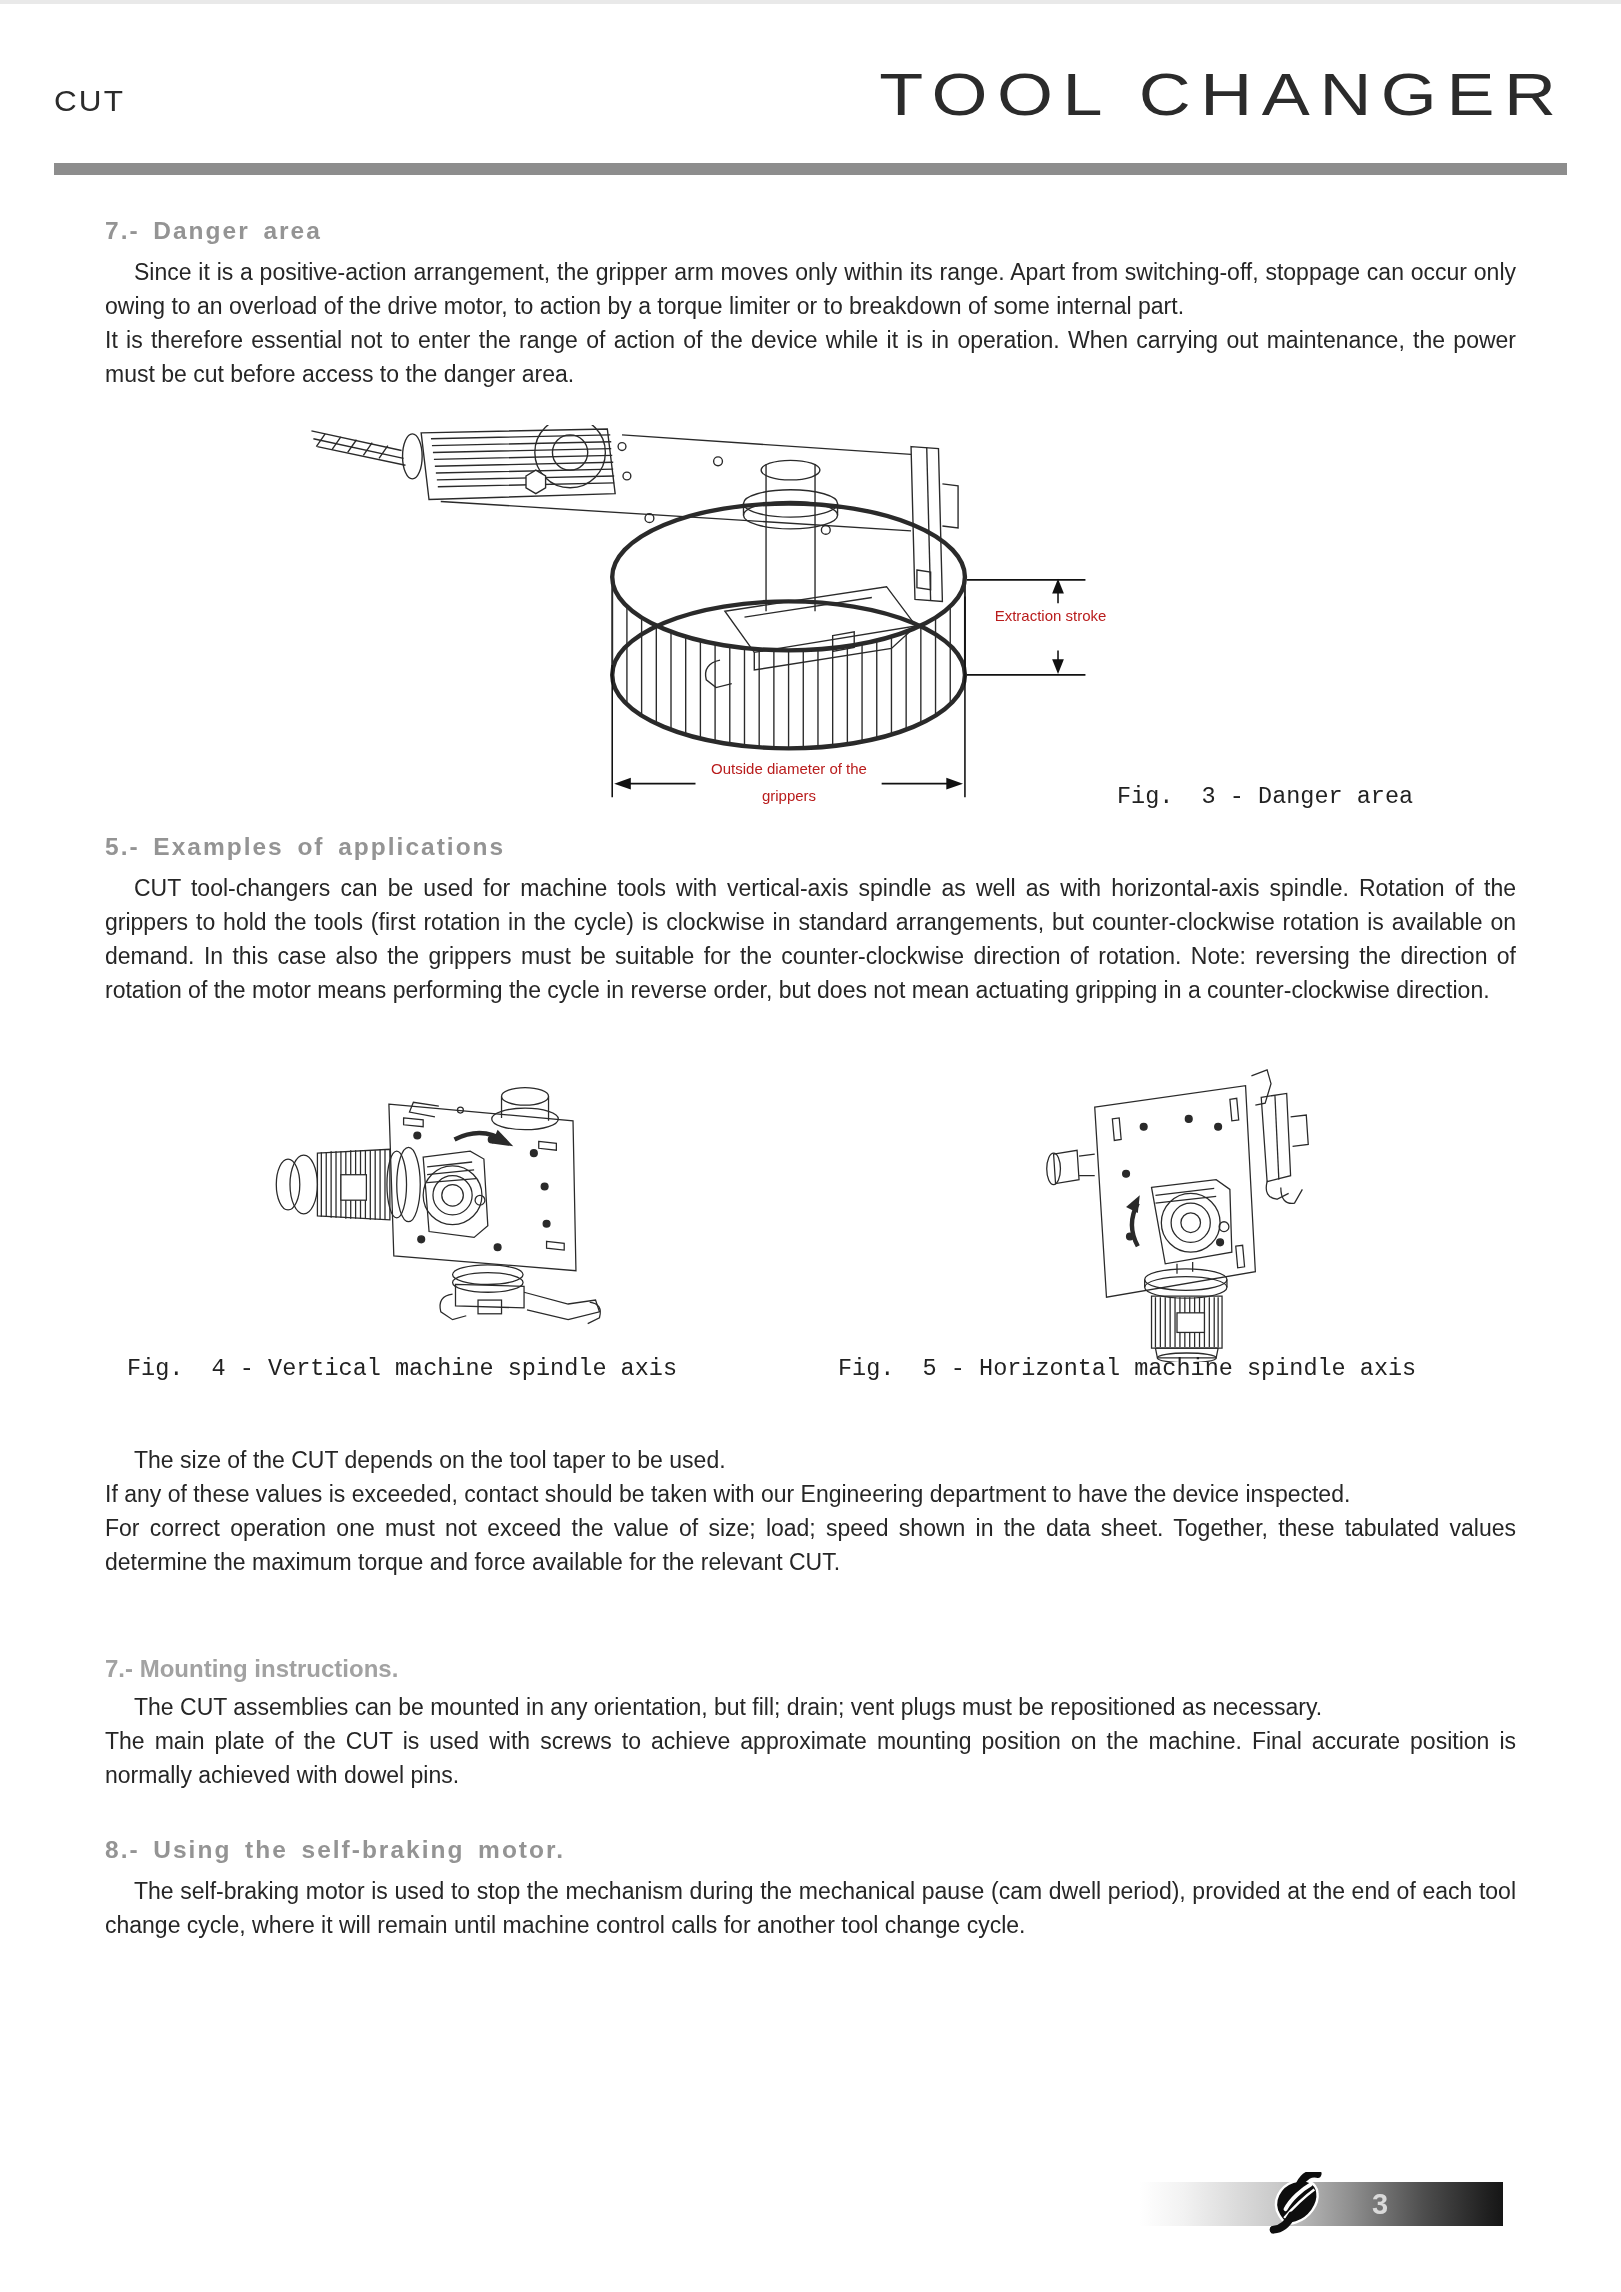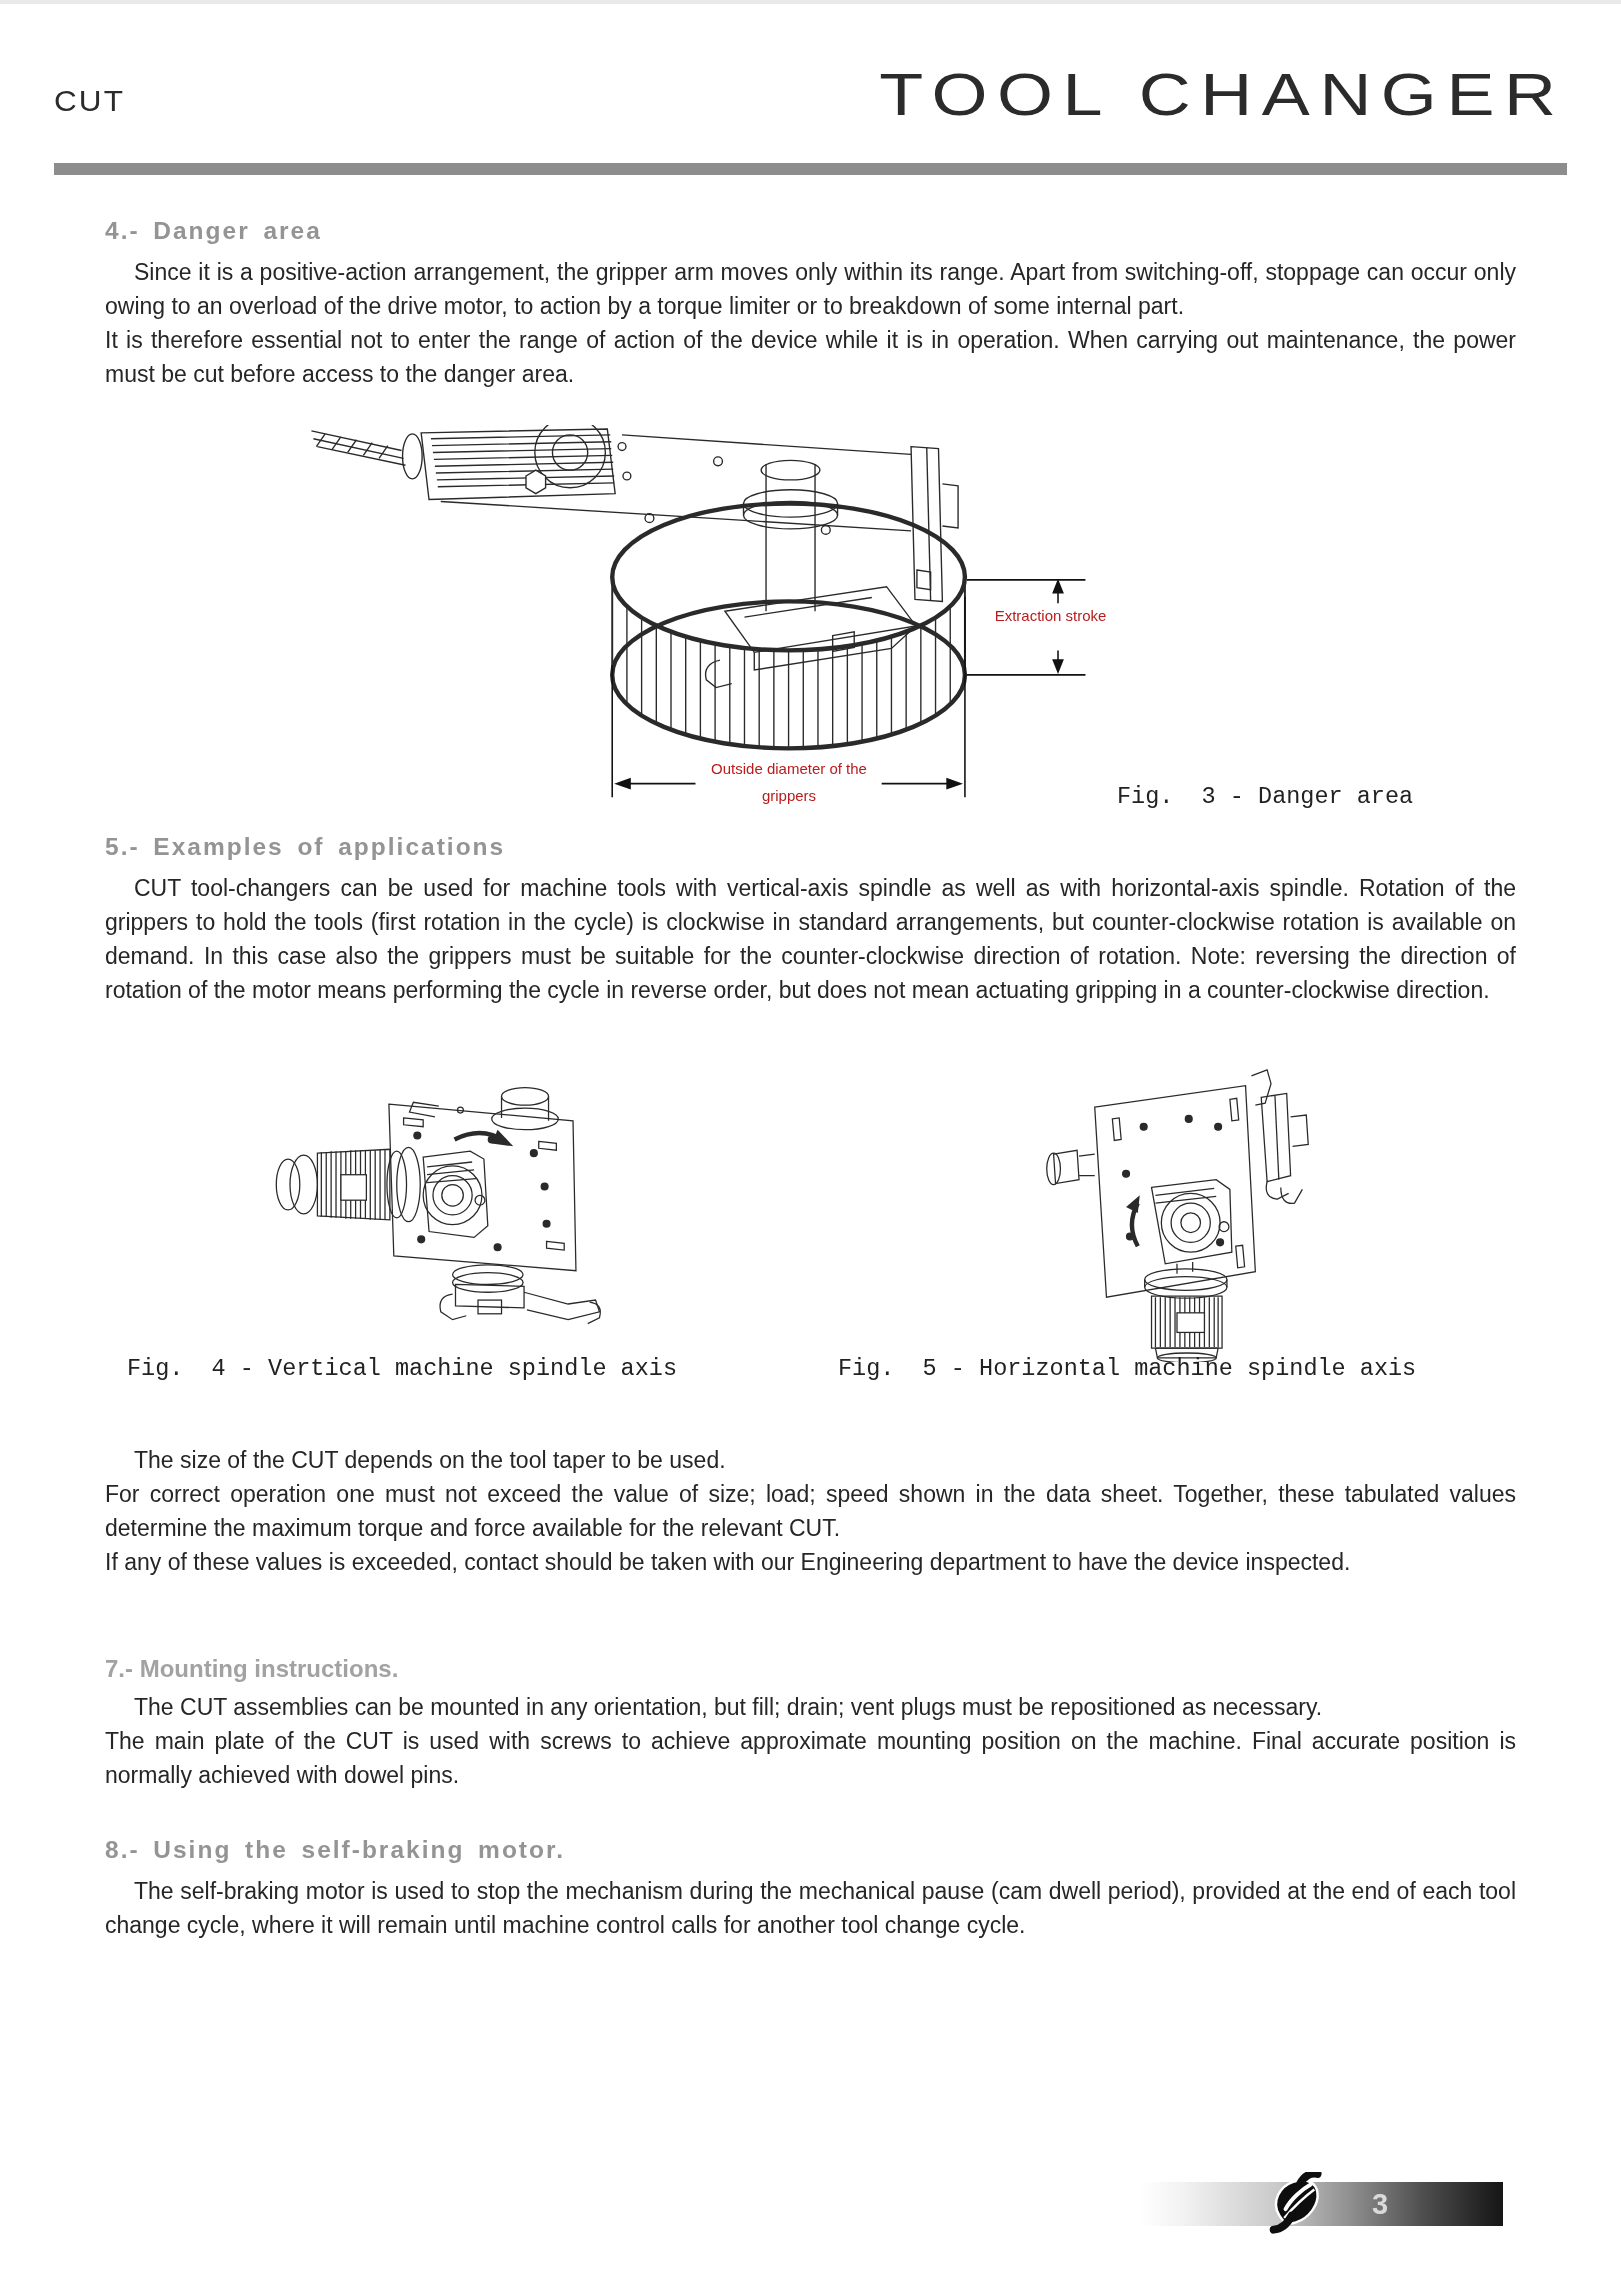--- a/index.html
+++ b/index.html
@@ -52,21 +52,21 @@
 </head>
 <body>
 
 <div class="page">
 
   <div class="doc-brand">CUT</div>
   <div class="doc-title">TOOL CHANGER</div>
   <div class="header-rule"></div>
 
   <section class="section body-text" style="top:212px">
-    <h2 class="h-styled">4.- Danger area</h2>
+    <h2 class="h-styled">7.- Danger area</h2>
     <p class="indent">Since it is a positive-action arrangement, the gripper arm moves only within its range. Apart from switching-off, stoppage can occur only owing to an overload of the drive motor, to action by a torque limiter or to breakdown of some internal part.</p>
     <p>It is therefore essential not to enter the range of action of the device while it is in operation. When carrying out maintenance, the power must be cut before access to the danger area.</p>
   </section>
 
   <div class="fig" style="left:284px;top:421px;width:823px;height:392px">
     <svg width="823" height="392" viewBox="0 0 840 400" fill="none" stroke="#2a2a2a" stroke-width="1.4">
       <defs>
         <clipPath id="cylBody">
           <path d="M335,155 A180,75 0 0 0 695,155 L695,255 A180,75 0 0 1 335,255 Z"></path>
         </clipPath>
@@ -243,22 +243,22 @@
         <ellipse cx="156" cy="306" rx="30" ry="5"></ellipse>
       </g>
     </svg>
   </div>
 
   <div class="caption" style="left:127px;top:1351px">Fig.  4 - Vertical machine spindle axis</div>
   <div class="caption" style="left:838px;top:1351px">Fig.  5 - Horizontal machine spindle axis</div>
 
   <section class="section body-text" style="top:1439px">
     <p class="indent">The size of the CUT depends on the tool taper to be used.</p>
+    <p>If any of these values is exceeded, contact should be taken with our Engineering department to have the device inspected.</p>
     <p>For correct operation one must not exceed the value of size; load; speed shown in the data sheet. Together, these tabulated values determine the maximum torque and force available for the relevant CUT.</p>
-    <p>If any of these values is exceeded, contact should be taken with our Engineering department to have the device inspected.</p>
   </section>
 
   <section class="section body-text" style="top:1651px">
     <h2 class="h-plain">7.- Mounting instructions.</h2>
     <p class="indent">The CUT assemblies can be mounted in any orientation, but fill; drain; vent plugs must be repositioned as necessary.</p>
     <p>The main plate of the CUT is used with screws to achieve approximate mounting position on the machine. Final accurate position is normally achieved with dowel pins.</p>
   </section>
 
   <section class="section body-text" style="top:1831px">
     <h2 class="h-styled">8.- Using the self-braking motor.</h2>

